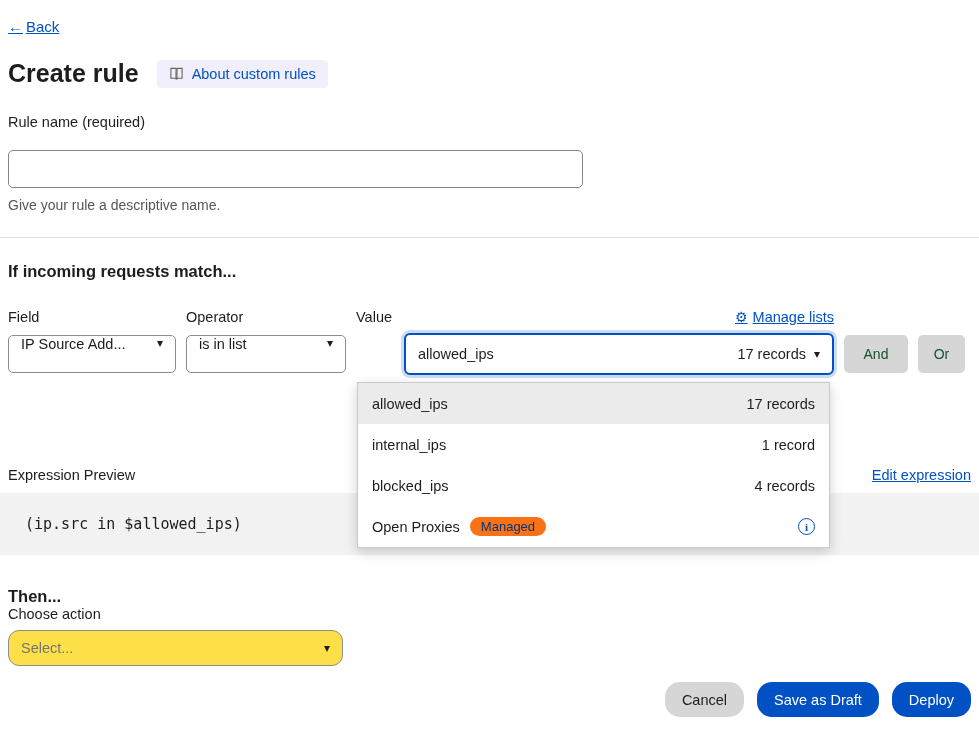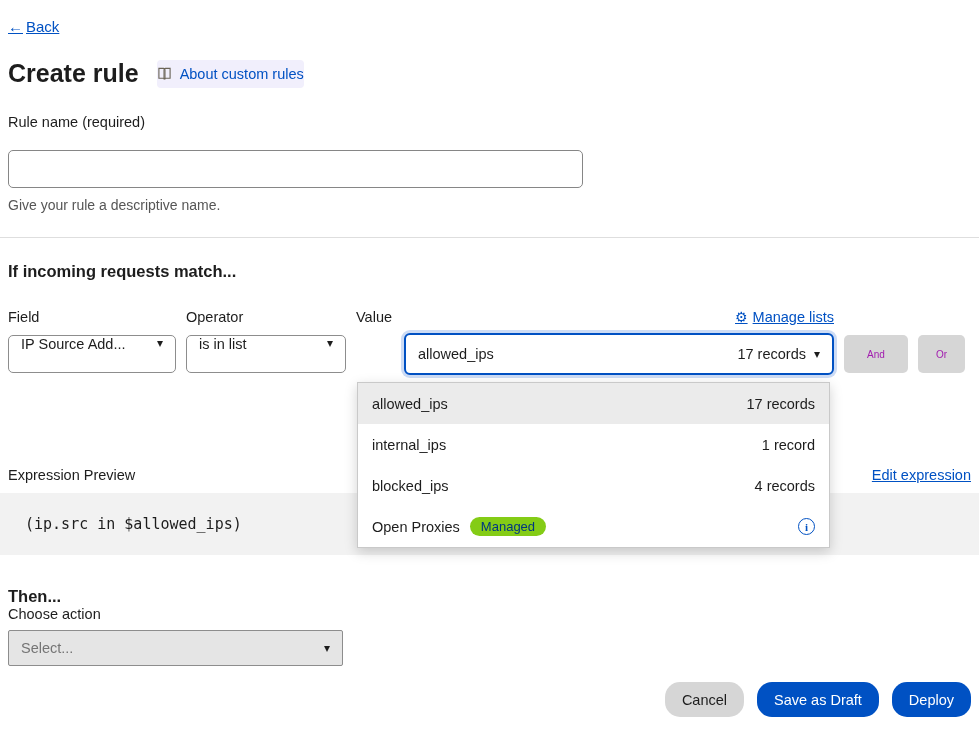--- a/index.html
+++ b/index.html
@@ -26,21 +26,21 @@
     align-items: center;
     gap: 3px;
   }
 
   
   .title-row { display: flex; align-items: center; gap: 18px; margin-bottom: 26px; }
   .page-title { font-size: 25px; font-weight: 700; margin: 0; }
   .about-pill {
     display: inline-flex; align-items: center; gap: 8px;
     background: #f1effc; color: #0051c3;
-    padding: 6px 0; border-radius: 4px;
+    padding: 6px 12px; border-radius: 4px;
     font-size: 14.5px; cursor: pointer; border: none;
   }
   .book-icon svg { display: block; }
 
   
   .field-label { margin-bottom: 20px; }
   .rule-name-input {
     width: 575px; height: 38px;
     border: 1px solid #868686; border-radius: 5px;
     padding: 0 12px; font-size: 14.5px;
@@ -87,22 +87,22 @@
     box-shadow: 0 0 0 3px #cddcf5;
     border-radius: 6px;
     display: flex; align-items: center;
     padding: 0 12px; cursor: pointer; background: #fff;
   }
   .value-combobox .value-name { flex: 1; }
   .value-combobox .value-meta { color: #1d1d1d; }
 
   .gray-btn {
     height: 38px; border: none; border-radius: 5px;
-    background: #d6d6d6; color: #a21caf;
-    font-size: 10px; font-family: "Liberation Sans", sans-serif;
+    background: #d6d6d6; color: #14532d;
+    font-size: 14px; font-family: "Liberation Sans", sans-serif;
     cursor: pointer; width: 100%;
   }
 
   
   .dropdown-menu {
     position: absolute;
     top: calc(100% + 7px);
     left: 1px;
     width: 473px;
     background: #fff;
@@ -111,21 +111,21 @@
     z-index: 20;
   }
   .dropdown-item {
     height: 41px; padding: 0 14px;
     display: flex; align-items: center; justify-content: space-between;
     cursor: pointer; font-size: 14.5px; background: #fff;
   }
   .dropdown-item.selected { background: #ebebeb; }
   .item-left { display: flex; align-items: center; gap: 10px; }
   .managed-badge {
-    background: #84cc16; color: #003681;
+    background: #f97316; color: #003681;
     border-radius: 10px; padding: 2px 11px; font-size: 13px;
   }
   .info-icon {
     width: 17px; height: 17px; border-radius: 50%;
     border: 1.5px solid #0051c3; color: #0051c3;
     font-size: 11px; font-weight: 700;
     display: inline-flex; align-items: center; justify-content: center;
     cursor: pointer; font-family: "Liberation Serif", serif;
   }
 
@@ -145,23 +145,23 @@
     font-family: "DejaVu Sans Mono", monospace;
     font-size: 15px;
     color: #1d1d1d;
   }
 
   
   .then-heading { margin: 32px 0 0 0; font-size: 16.5px; font-weight: 700; }
   .action-label { margin-bottom: 8px; }
   .action-select {
     width: 335px; height: 36px;
-    border: 1px solid #8d8d8d; border-radius: 2px;
+    border: 1px solid #8d8d8d; border-radius: 11px;
     display: flex; align-items: center; justify-content: space-between;
-    padding: 0 12px; cursor: pointer; background: #e5e5e5;
+    padding: 0 12px; cursor: pointer; background: #fde047;
   }
   .placeholder-text { color: #757575; }
 
   
   .footer-actions {
     margin-top: 16px;
     display: flex; justify-content: flex-end; gap: 13px;
   }
   .footer-actions button {
     height: 35px; border: none; border-radius: 15px;

